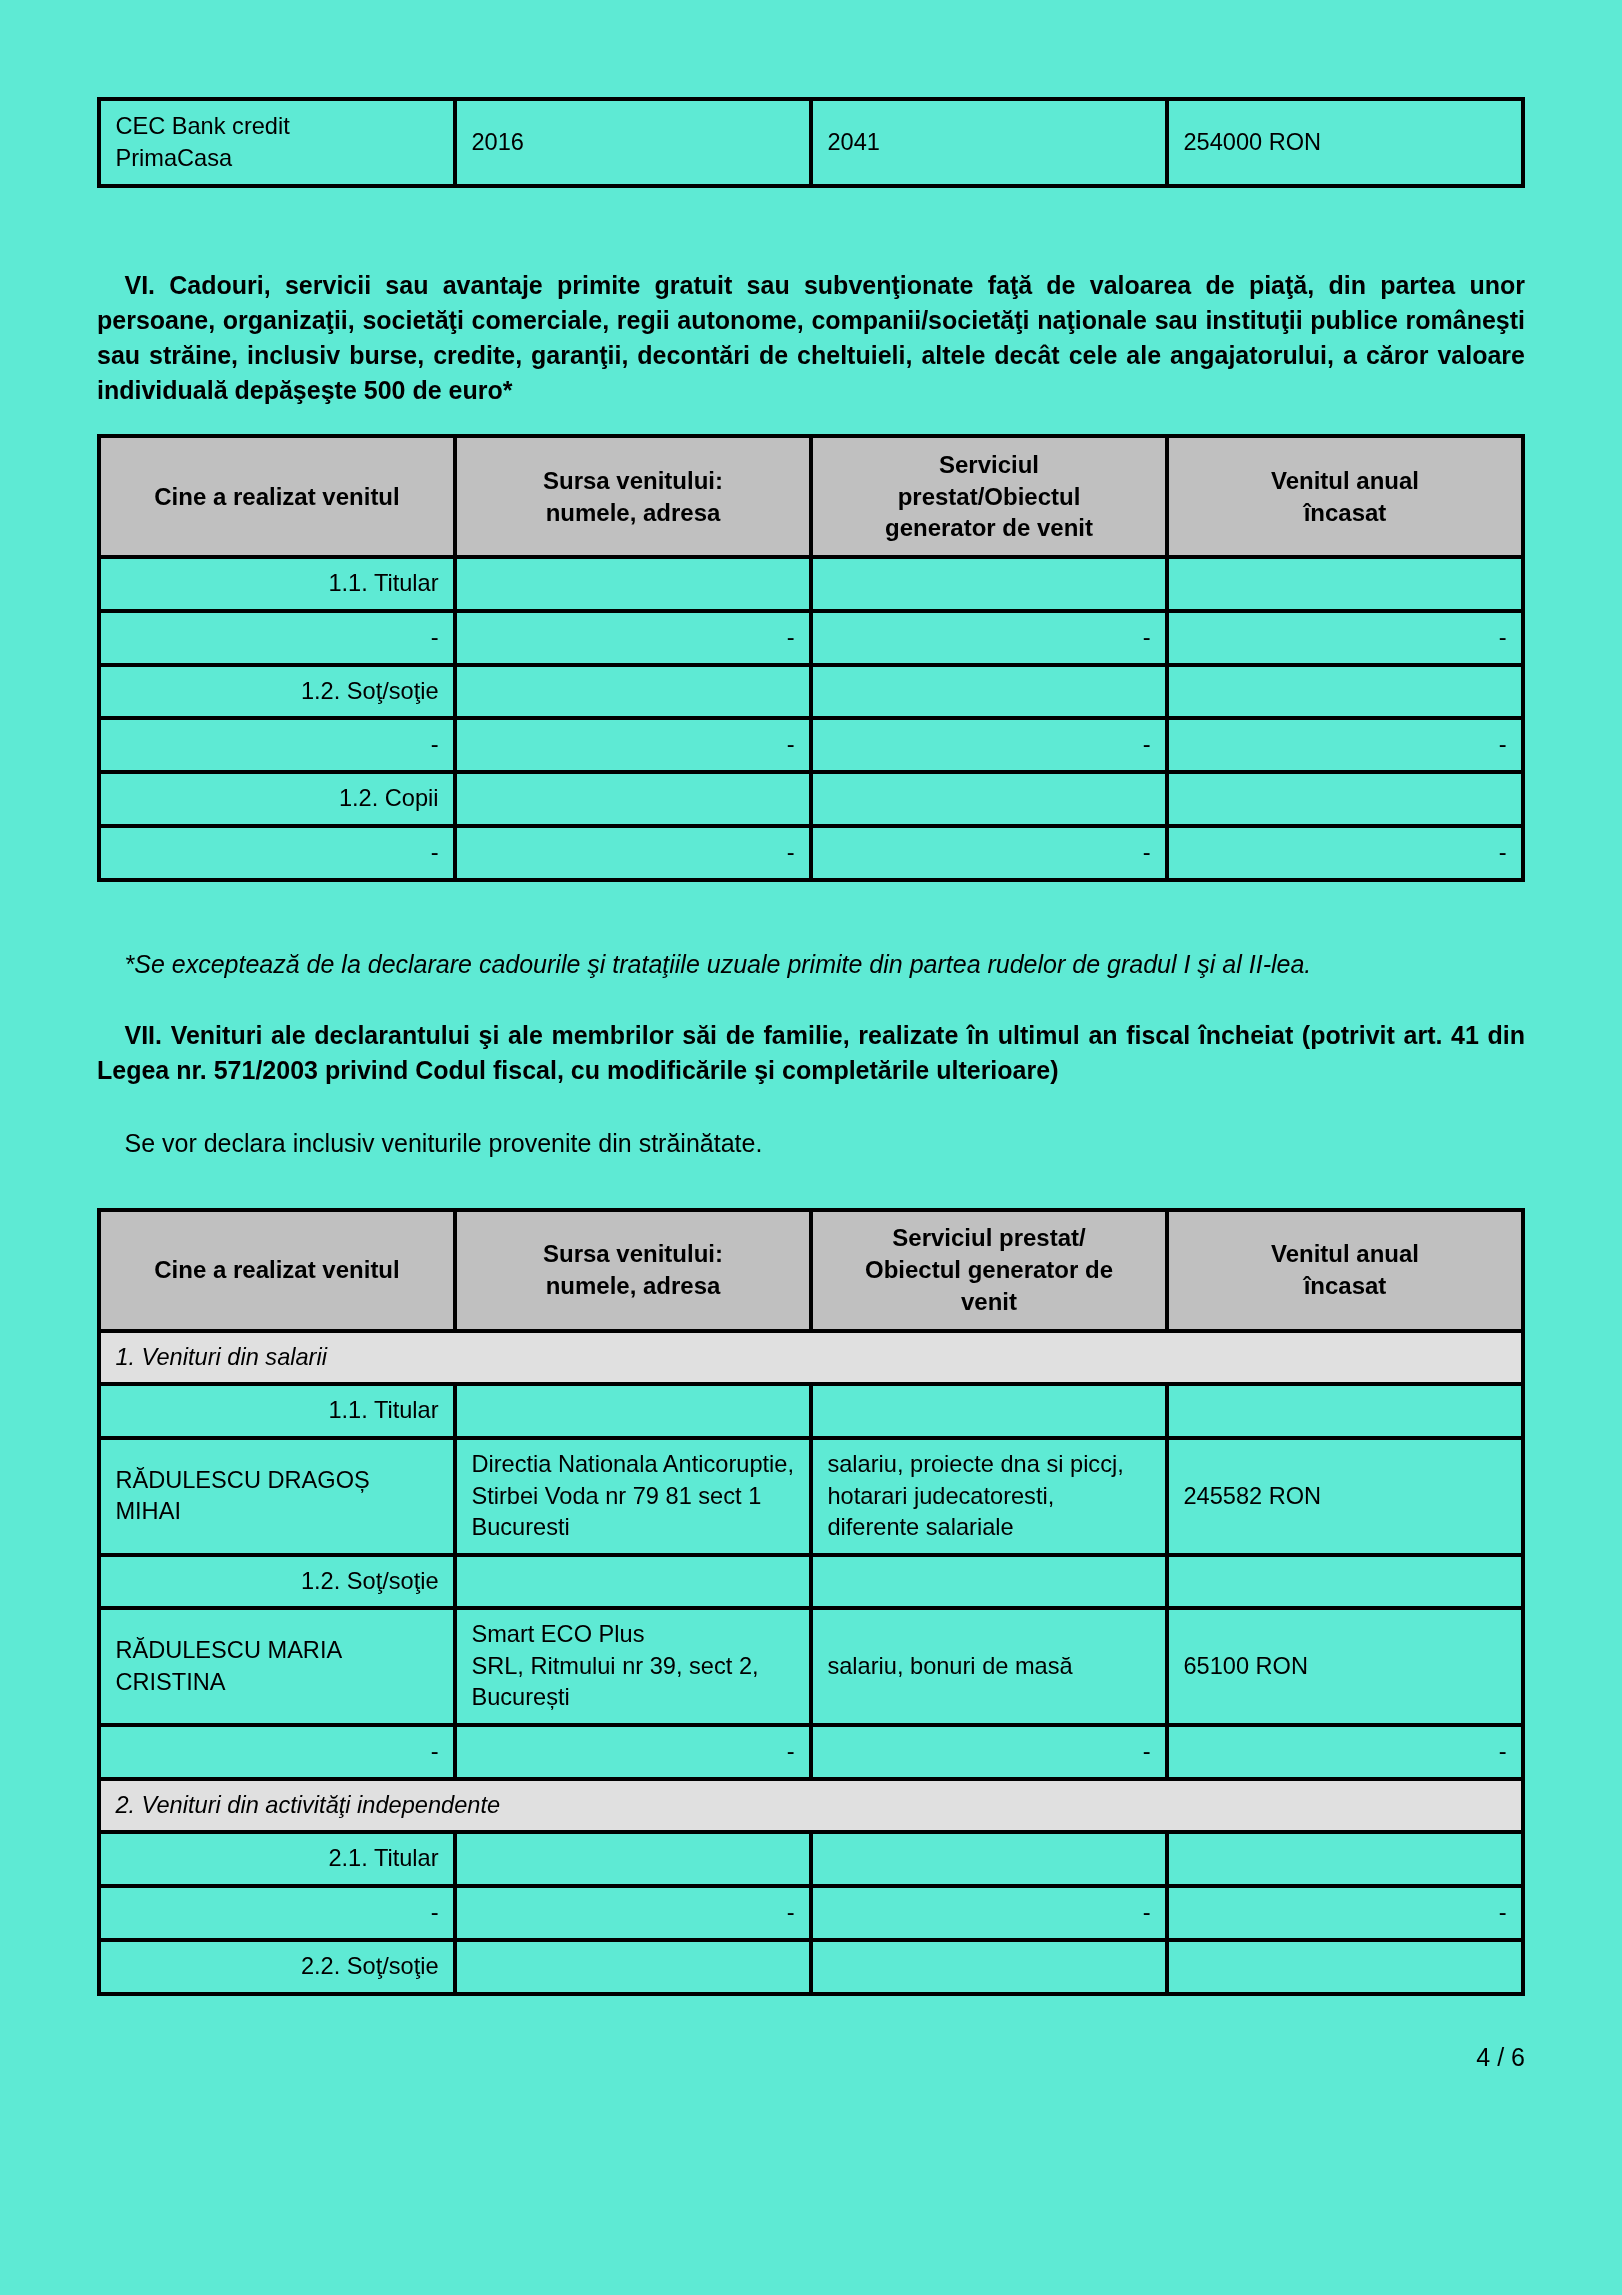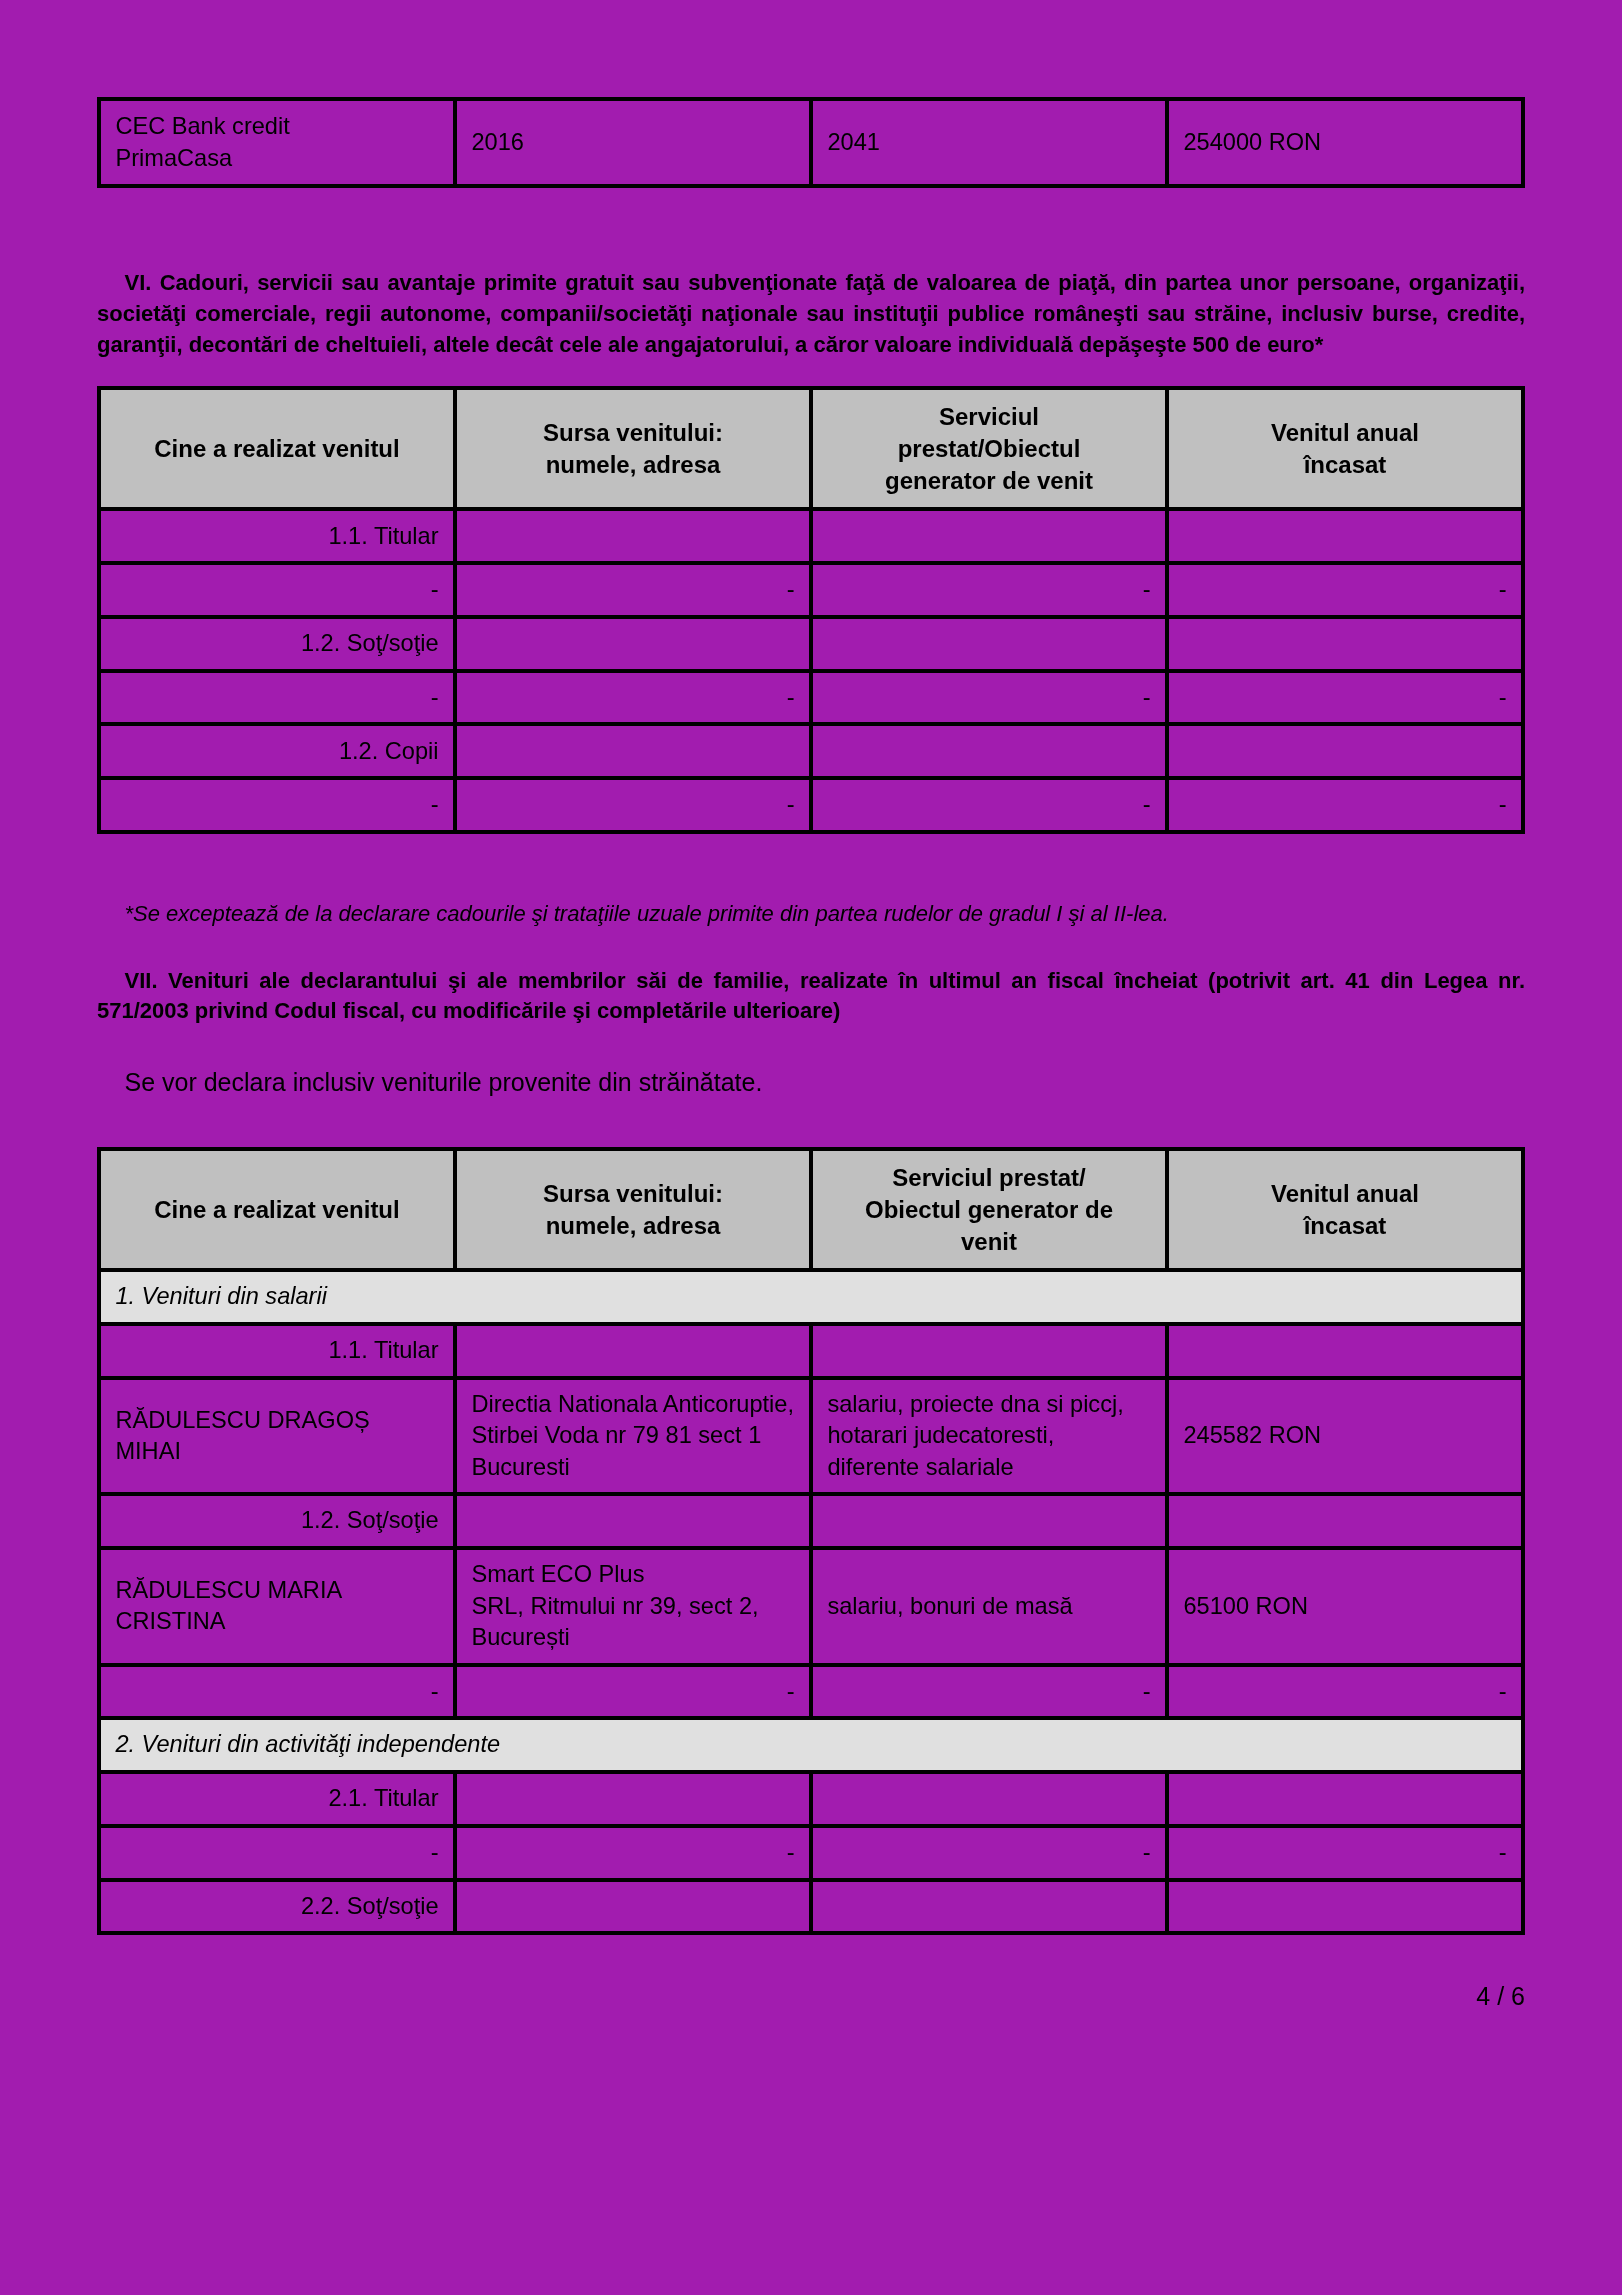--- a/index.html
+++ b/index.html
@@ -2,21 +2,21 @@
 <html lang="ro" style="font-size:10.5px"><head>
 <meta charset="utf-8">
 <title>Document</title>
 <style>
   * { margin: 0; padding: 0; box-sizing: border-box; }
   html, body { background: #ffffff; }
   .page {
     position: relative;
     width: 1622px;
     height: 2295px;
-    background: #a21caf;
+    background: #5eead4;
     color: #000000;
     font-family: "Liberation Sans", "DejaVu Sans", sans-serif;
     overflow: hidden;
   }
   .content { margin: 0 97px; }
 
   
   table.doc-table {
     width: 100%;
     border-collapse: collapse;
@@ -46,21 +46,21 @@
   tr.small-row td { height: 51px; text-align: right; }
   tr.data-row td { height: auto; }
   td.section-cell {
     background: #e0e0e0;
     font-style: italic;
     height: 51px;
   }
 
   
   .para {
-    font-size: 22px;
+    font-size: 25px;
     line-height: 1.4;
     text-align: justify;
     text-indent: 27.5px;
   }
   .bold { font-weight: bold; }
   .italic { font-style: italic; }
 
   .carryover-wrap { padding-top: 97px; }
   .vi-heading   { margin-top: 80px; }
   .table-vi     { margin-top: 26px; }

